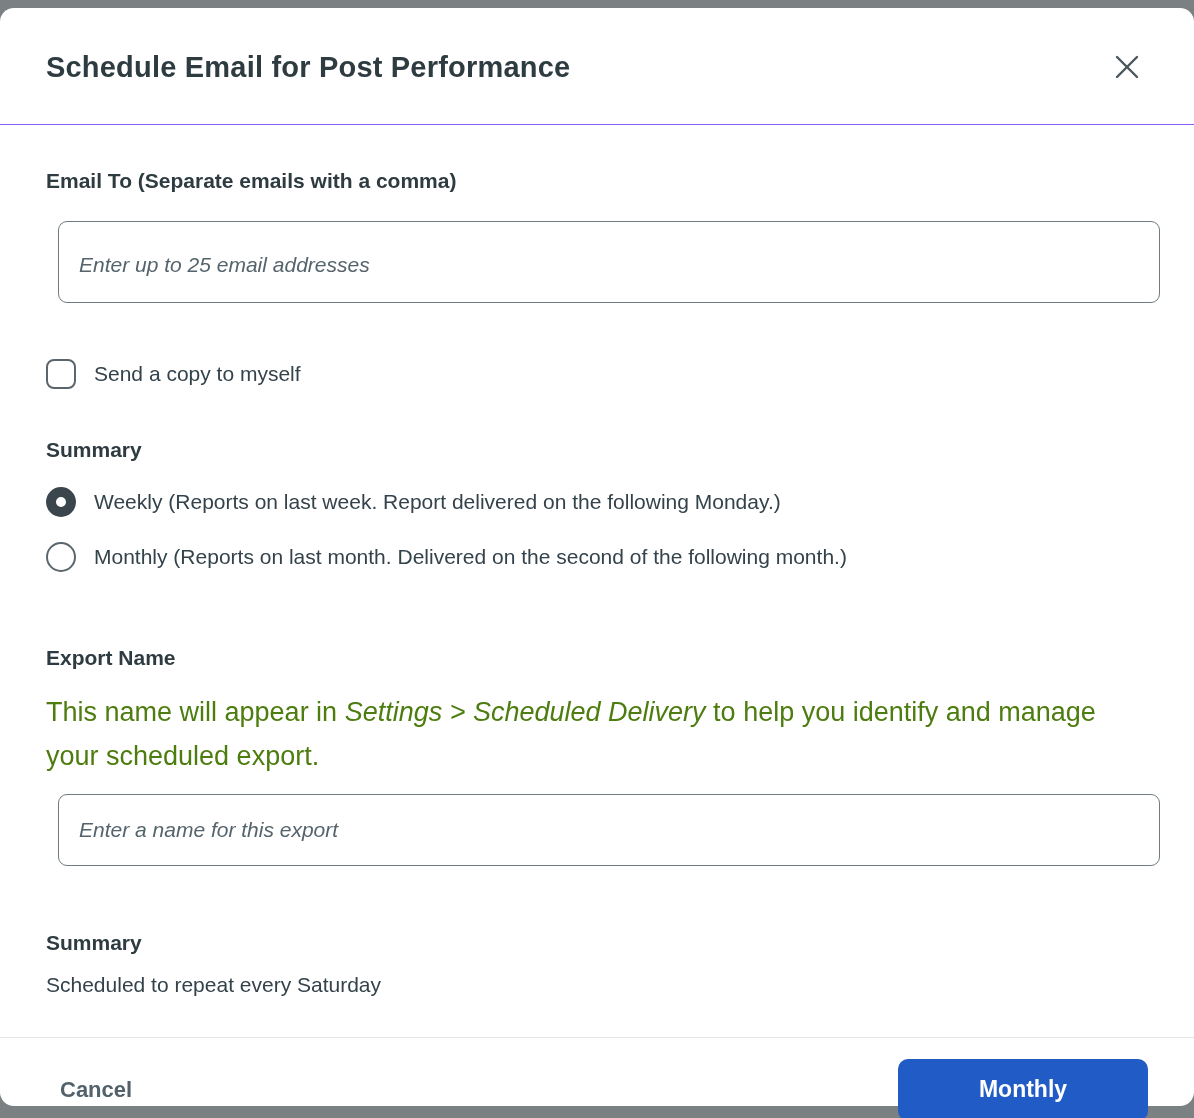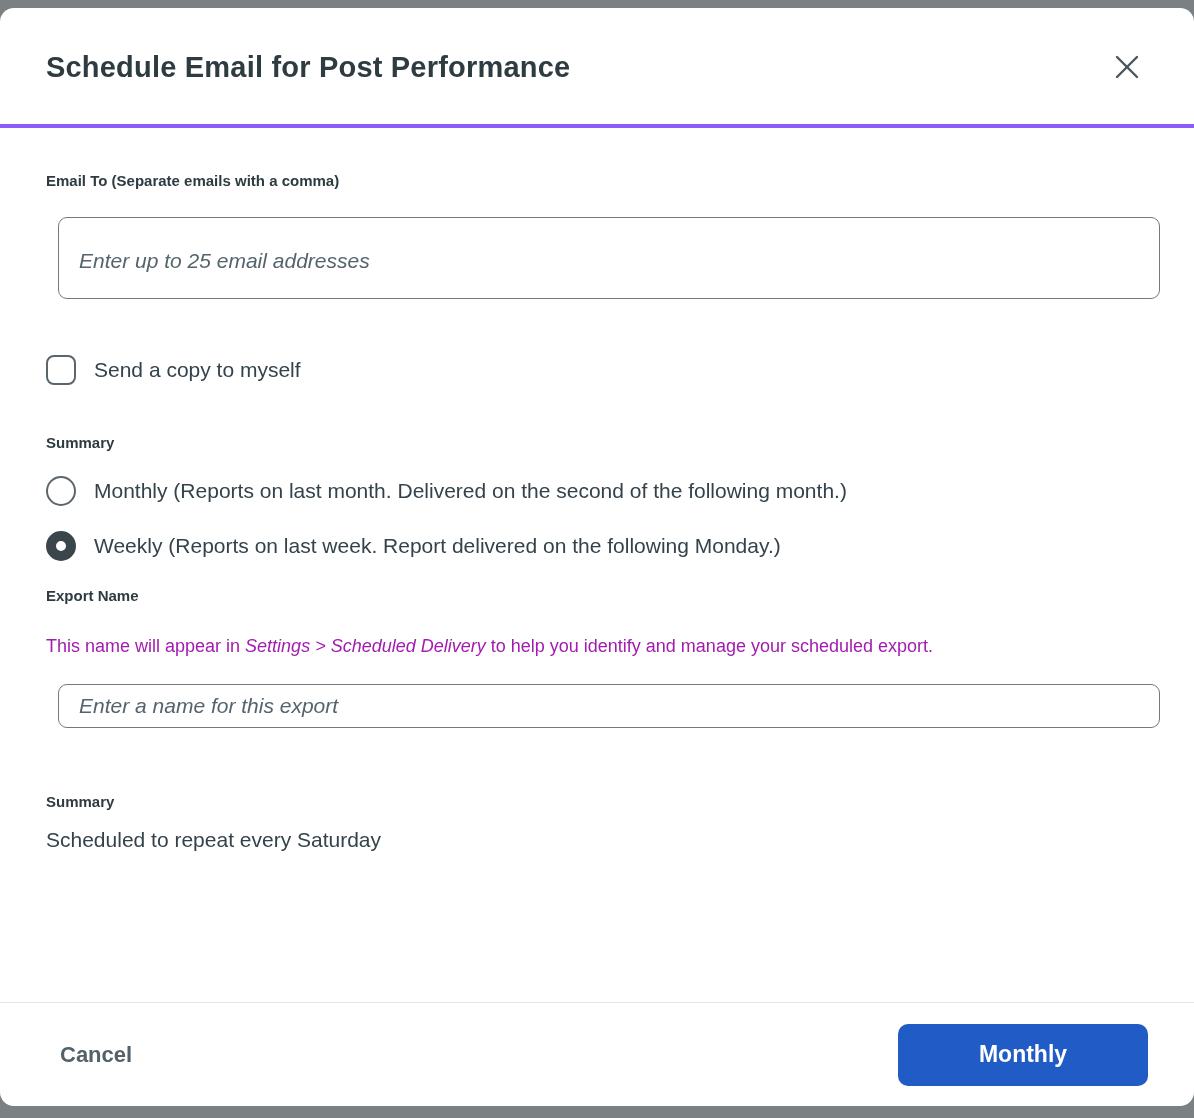--- a/index.html
+++ b/index.html
@@ -21,21 +21,21 @@
     display: flex;
     flex-direction: column;
   }
   
   .modal-header {
     flex: 0 0 auto;
     display: flex;
     align-items: center;
     justify-content: space-between;
     padding: 40px 46px 38px 46px;
-    border-bottom: 4px solid #8b5cf6;
+    border-bottom: 1px solid #8b5cf6;
   }
   .modal-title {
     font-size: 29px;
     font-weight: 700;
     color: #2e3b40;
     letter-spacing: 0.2px;
   }
   .close-btn {
     background: none;
     border: none;
@@ -43,21 +43,21 @@
     padding: 4px;
     line-height: 0;
     margin-right: 2px;
   }
   
   .modal-body {
     flex: 1 1 auto;
     padding: 44px 46px 0 46px;
   }
   .field-label {
-    font-size: 15px;
+    font-size: 21px;
     font-weight: 700;
     color: #2e3b40;
   }
   .text-input {
     display: block;
     width: 100%;
     border: 1.5px solid #6e7c82;
     border-radius: 9px;
     font-family: "Liberation Sans", "DejaVu Sans", sans-serif;
     font-size: 21px;
@@ -73,21 +73,21 @@
     opacity: 1;
   }
   .email-input {
     margin-top: 28px;
     height: 82px;
     padding-top: 6px;
     vertical-align: top;
   }
   .export-input {
     margin-top: 16px;
-    height: 44px;
+    height: 72px;
   }
   .checkbox-row {
     margin-top: 56px;
     display: flex;
     align-items: center;
     cursor: pointer;
   }
   .checkbox-box {
     width: 30px;
     height: 30px;
@@ -120,26 +120,26 @@
     flex: 0 0 auto;
   }
   .radio-row.selected .radio-circle {
     border: 10px solid #3a464c;
   }
   .radio-label {
     margin-left: 18px;
     font-size: 21px;
     color: #34434b;
   }
-  .export-label { margin-top: 26px; }
+  .export-label { margin-top: 74px; }
   .export-desc {
     margin-top: 20px;
-    font-size: 18px;
+    font-size: 27px;
     line-height: 44px;
-    color: #a21caf;
+    color: #4d7c0f;
     max-width: 1070px;
   }
   .export-desc .italic { font-style: italic; }
   .summary-label { margin-top: 65px; }
   .summary-text {
     margin-top: 18px;
     font-size: 21px;
     color: #34434b;
   }
   
@@ -199,30 +199,30 @@
     <div class="field-label">Email To (Separate emails with a comma)</div>
     <input class="text-input email-input" type="text" placeholder="Enter up to 25 email addresses" style="">
 
     <div class="checkbox-row">
       <span class="checkbox-box"></span>
       <span class="checkbox-label">Send a copy to myself</span>
     </div>
 
     <div class="field-label repeat-label">Summary</div>
 
+    <div class="radio-row radio-row-weekly selected">
+      <span class="radio-circle"></span>
+      <span class="radio-label">Weekly (Reports on last week. Report delivered on the following Monday.)</span>
+    </div>
+
     <div class="radio-row radio-row-monthly">
       <span class="radio-circle"></span>
       <span class="radio-label">Monthly (Reports on last month. Delivered on the second of the following month.)</span>
     </div>
 
-    <div class="radio-row radio-row-weekly selected">
-      <span class="radio-circle"></span>
-      <span class="radio-label">Weekly (Reports on last week. Report delivered on the following Monday.)</span>
-    </div>
-
     <div class="field-label export-label">Export Name</div>
     <div class="export-desc"><span>This name will appear in </span><span class="italic">Settings &gt; Scheduled Delivery</span><span> to help you identify and manage your scheduled export.</span></div>
 
     <input class="text-input export-input" type="text" placeholder="Enter a name for this export" style="">
 
     <div class="field-label summary-label">Summary</div>
     <div class="summary-text">Scheduled to repeat every Saturday</div>
 
   </div>
 

